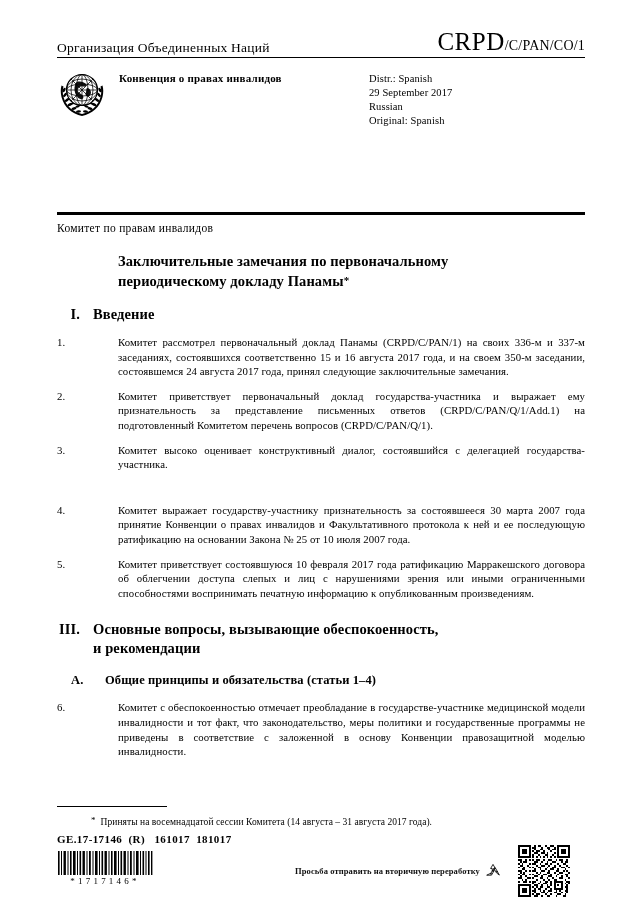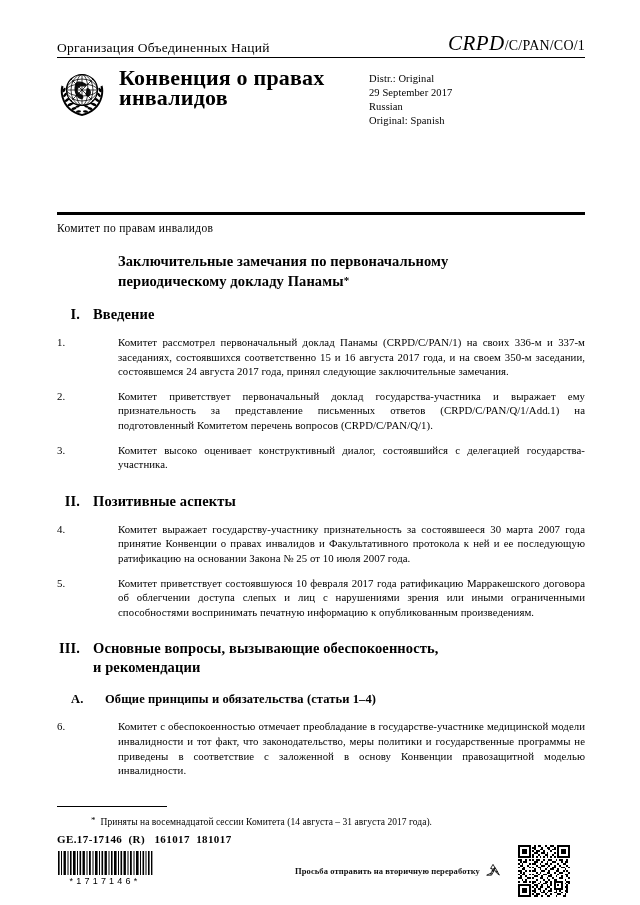--- a/index.html
+++ b/index.html
@@ -44,23 +44,22 @@
     letter-spacing: 0.25px;
     line-height: 1;
     white-space: nowrap;
   }
   .symbol {
     line-height: 1;
     white-space: nowrap;
     text-align: right;
   }
   .symbol .sym-main {
-    font-size: 21px;
+    font-size: 25px;
     letter-spacing: 0.5px;
-    font-style: italic;
   }
   .symbol .sym-sub {
     font-size: 14px;
     letter-spacing: 0.2px;
   }
   .rule-thin {
     position: absolute;
     left: 57px;
     top: 57px;
     width: 528px;
@@ -84,21 +83,21 @@
   .emblem {
     width: 50px;
     height: 50px;
     display: block;
   }
   .conv-title {
     flex: 1 1 auto;
     padding-top: 2px;
     font-family: "Liberation Serif", "DejaVu Serif", serif;
     font-weight: bold;
-    font-size: 22px;
+    font-size: 11px;
     line-height: 20px;
     letter-spacing: 0.2px;
     max-width: 250px;
   }
   .distr {
     flex: 0 0 auto;
     width: 175px;
     padding-top: 6px;
     font-size: 10.5px;
     line-height: 14px;
@@ -242,21 +241,21 @@
     left: 57px;
     top: 851px;
     width: 96px;
   }
   .barcode svg { display: block; }
   .barcode-text {
     font-size: 9px;
     letter-spacing: 3.2px;
     margin-top: 1px;
     text-align: center;
-    font-family: Liberation Sans, sans-serif;
+    font-family: Liberation Serif, serif;
   }
 
   .recycle-block {
     position: absolute;
     left: 295px;
     top: 862px;
     display: flex;
     align-items: center;
   }
   .recycle-text {
@@ -349,21 +348,21 @@
         <g fill="#000">
           <path d="M40 28 C46 26 54 28 58 32 C60 36 56 38 52 37 C48 36 44 38 42 42 C40 46 44 50 48 52 C52 54 54 58 52 61 C49 64 44 62 41 58 C37 53 34 46 35 39 C36 33 37 30 40 28 Z" opacity="0.92"></path>
           <path d="M60 40 C64 40 68 44 68 49 C68 54 64 58 60 57 C57 56 56 52 58 48 C59 45 58 42 60 40 Z" opacity="0.92"></path>
         </g>
       </svg>
     </div>
 
     <div class="conv-title">Конвенция о правах инвалидов</div>
 
     <div class="distr">
-      <div>Distr.: Original</div>
+      <div>Distr.: Spanish</div>
       <div>29 September 2017</div>
       <div>Russian</div>
       <div>Original: Spanish</div>
     </div>
   </div>
 
   <div class="rule-thick"></div>
   <div class="committee">Комитет по правам инвалидов</div>
 
   <div class="doc-title">
@@ -388,24 +387,20 @@
       <span class="pnum">2.</span><span>Комитет приветствует первоначальный доклад государства-участника и выражает ему признательность за представление письменных ответов (CRPD/C/PAN/Q/1/Add.1) на подготовленный Комитетом перечень вопросов (CRPD/C/PAN/Q/1).</span>
     </p>
     <div class="sp-para"></div>
 
     <p class="para">
       <span class="pnum">3.</span><span>Комитет высоко оценивает конструктивный диалог, состоявшийся с делегацией государства-участника.</span>
     </p>
 
     <div class="sp-sec"></div>
 
-    <h2 class="sec">
-      <span class="num">II.</span>
-      <span class="txt">Позитивные аспекты</span>
-    </h2>
     <div class="sp-after-head"></div>
 
     <p class="para">
       <span class="pnum">4.</span><span>Комитет выражает государству-участнику признательность за состоявшееся 30 марта 2007 года принятие Конвенции о правах инвалидов и Факультативного протокола к ней и ее последующую ратификацию на основании Закона № 25 от 10 июля 2007 года.</span>
     </p>
     <div class="sp-para"></div>
 
     <p class="para">
       <span class="pnum">5.</span><span>Комитет приветствует состоявшуюся 10 февраля 2017 года ратификацию Марракешского договора об облегчении доступа слепых и лиц с нарушениями зрения или иными ограниченными способностями воспринимать печатную информацию к опубликованным произведениям.</span>
     </p>

